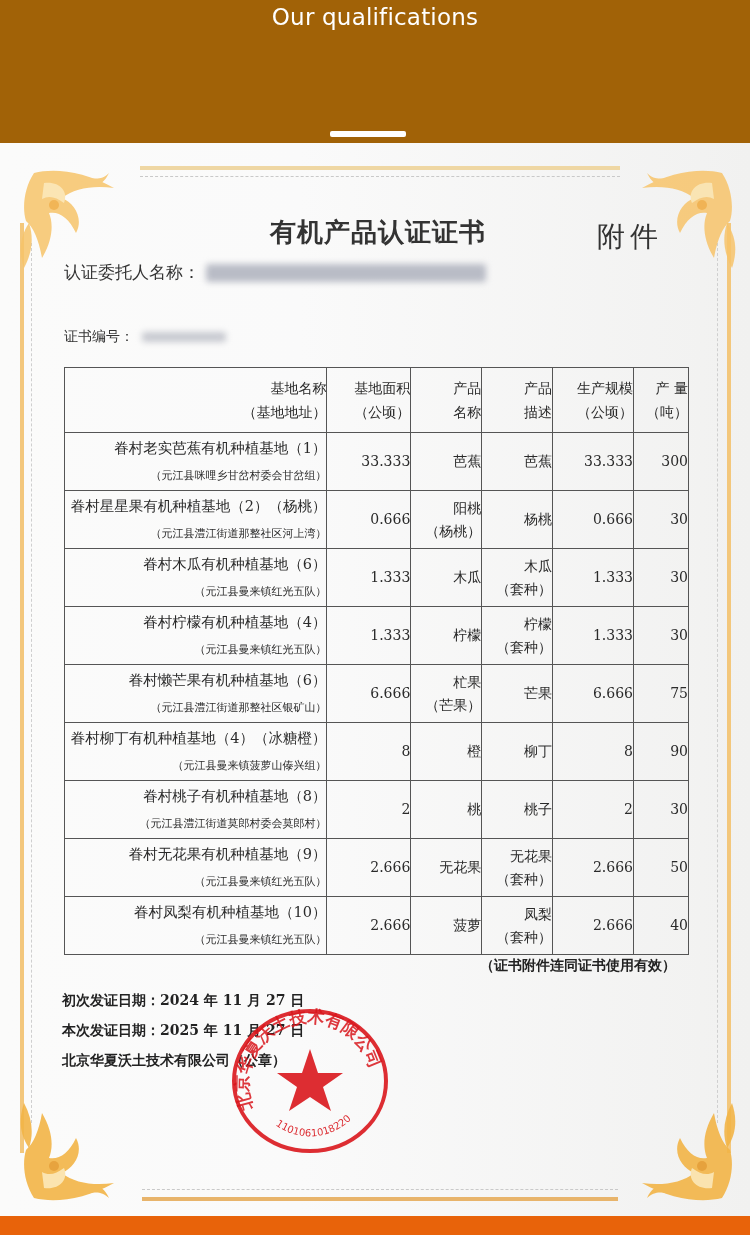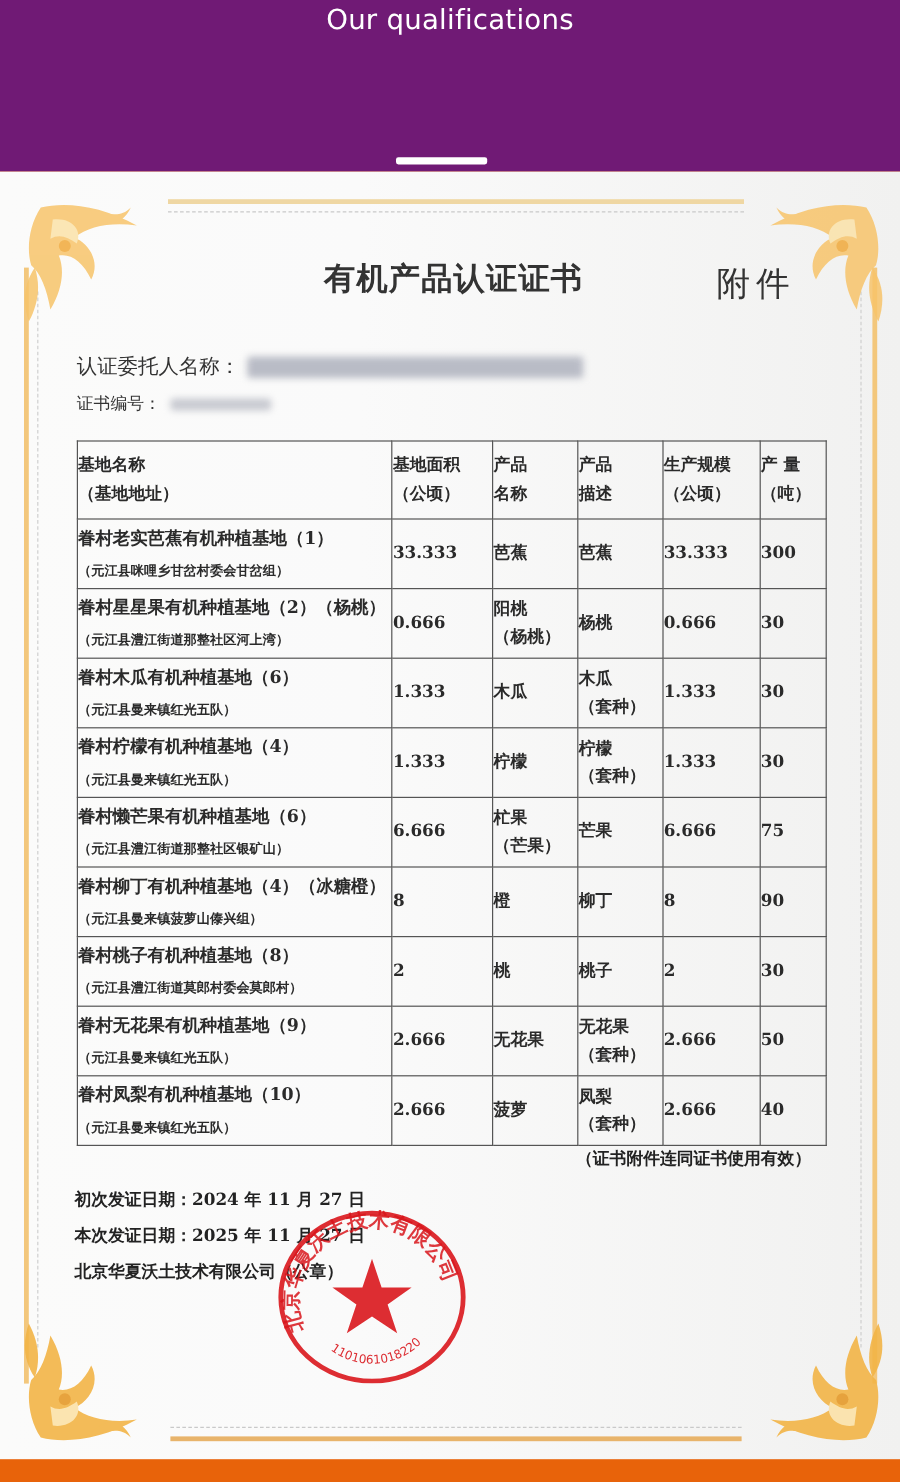--- a/index.html
+++ b/index.html
@@ -1,19 +1,19 @@
 <!DOCTYPE html>
 <html><head>
   <meta charset="utf-8">
   <style>
     * { box-sizing: border-box; margin: 0; padding: 0; }
     html, body { width: 750px; height: 1235px; overflow: hidden; background: #e8630a; }
     body { position: relative; font-family: "DejaVu Serif", "Liberation Serif", serif; color: #222; }
 
-    .banner { position: absolute; left: 0; top: 0; width: 750px; height: 143px; background: #701a75; text-align: center; }
+    .banner { position: absolute; left: 0; top: 0; width: 750px; height: 143px; background: #a16207; text-align: center; }
     .banner .sub { position: absolute; top: 4px; left: 0; width: 100%; font-family: "DejaVu Sans", "Liberation Sans", sans-serif; font-size: 23px; color: #fff; letter-spacing: 0.2px; }
     .banner .title { position: absolute; top: 50px; left: 0; width: 100%; font-family: "DejaVu Sans", "Liberation Sans", sans-serif; font-weight: bold; font-size: 62px; color: #fff; letter-spacing: 6px; line-height: 74px; }
     .banner .bar { position: absolute; top: 131px; left: 330px; width: 76px; height: 6px; background: #fff; border-radius: 2px; }
 
     .paper { position: absolute; left: 0; top: 143px; width: 750px; height: 1073px; background: linear-gradient(90deg, #fbfbfa 0%, #fafafa 40%, #f1f1f0 100%); }
     .paper .gold-line-top { position: absolute; top: 23px; left: 140px; width: 480px; height: 4px; background: #efd7a3; }
     .paper .dash-top { position: absolute; top: 33px; left: 140px; width: 480px; border-top: 1px dashed #c9c9c9; }
     .paper .gold-line-bottom { position: absolute; top: 1054px; left: 142px; width: 476px; height: 4px; background: #e8b46b; }
     .paper .dash-bottom { position: absolute; top: 1046px; left: 142px; width: 476px; border-top: 1px dashed #c9c9c9; }
     .paper .gold-left { position: absolute; left: 20px; top: 80px; width: 4px; height: 930px; background: #f3c77c; }
@@ -26,28 +26,28 @@
     .c-tl { left: 14px; top: 20px; }
     .c-tr { left: 632px; top: 20px; transform: scaleX(-1); }
     .c-bl { left: 14px; top: 955px; transform: scaleY(-1); }
     .c-br { left: 632px; top: 955px; transform: scale(-1,-1); }
 
     .cert-title { position: absolute; top: 215px; left: 0; width: 750px; text-align: center; font-family: "DejaVu Sans", "Liberation Sans", sans-serif; font-size: 26px; font-weight: bold; color: #333; letter-spacing: 1px; padding-left: 6px; }
     .cert-title span { display: inline-block; text-align: center; }
     .attach { position: absolute; top: 218px; left: 597px; font-family: "DejaVu Sans", "Liberation Sans", sans-serif; font-size: 28px; color: #333; letter-spacing: 5px; }
 
     .field { position: absolute; font-family: "DejaVu Sans", "Liberation Sans", sans-serif; color: #333; }
-    .client { top: 294px; left: 64px; font-size: 17px; }
+    .client { top: 261px; left: 64px; font-size: 17px; }
     .certno { top: 328px; left: 64px; font-size: 14px; }
     .blur { display: inline-block; vertical-align: middle; height: 16px; background: #c7c9d0; filter: blur(3px); border-radius: 3px; }
     .client .blur { width: 280px; height: 18px; margin-left: 6px; background: #b9bcc6; }
     .certno .blur { width: 84px; height: 10px; margin-left: 8px; }
 
     table.farms { position: absolute; left: 64px; top: 367px; width: 625px; border-collapse: collapse; font-family: "DejaVu Serif", "Liberation Serif", serif; color: #2a2a2a; }
-    table.farms td, table.farms th { border: 1.5px solid #555; text-align: left; vertical-align: middle; font-weight: bold; }
+    table.farms td, table.farms th { border: 1.5px solid #555; text-align: right; vertical-align: middle; font-weight: normal; }
     table.farms th { height: 65px; font-size: 14px; line-height: 24px; }
     table.farms td { height: 58px; font-size: 14px; line-height: 23px; }
     table.farms td.name { font-size: 14.5px; line-height: 27px; }
     table.farms td.name .addr { font-size: 11px; }
     .col-name { width: 263px; } .col-area { width: 84px; } .col-prod { width: 71px; } .col-desc { width: 71px; } .col-scale { width: 81px; } .col-out { width: 55px; }
 
     .note { position: absolute; top: 957px; left: 480px; font-size: 14px; font-weight: bold; color: #222; font-family: "DejaVu Serif", "Liberation Serif", serif; }
     .dates { position: absolute; left: 62px; top: 985px; font-family: "DejaVu Serif", "Liberation Serif", serif; font-size: 14px; font-weight: bold; color: #222; }
     .dates div { height: 30px; line-height: 30px; }
     .dates .issuer { font-weight: bold; }

